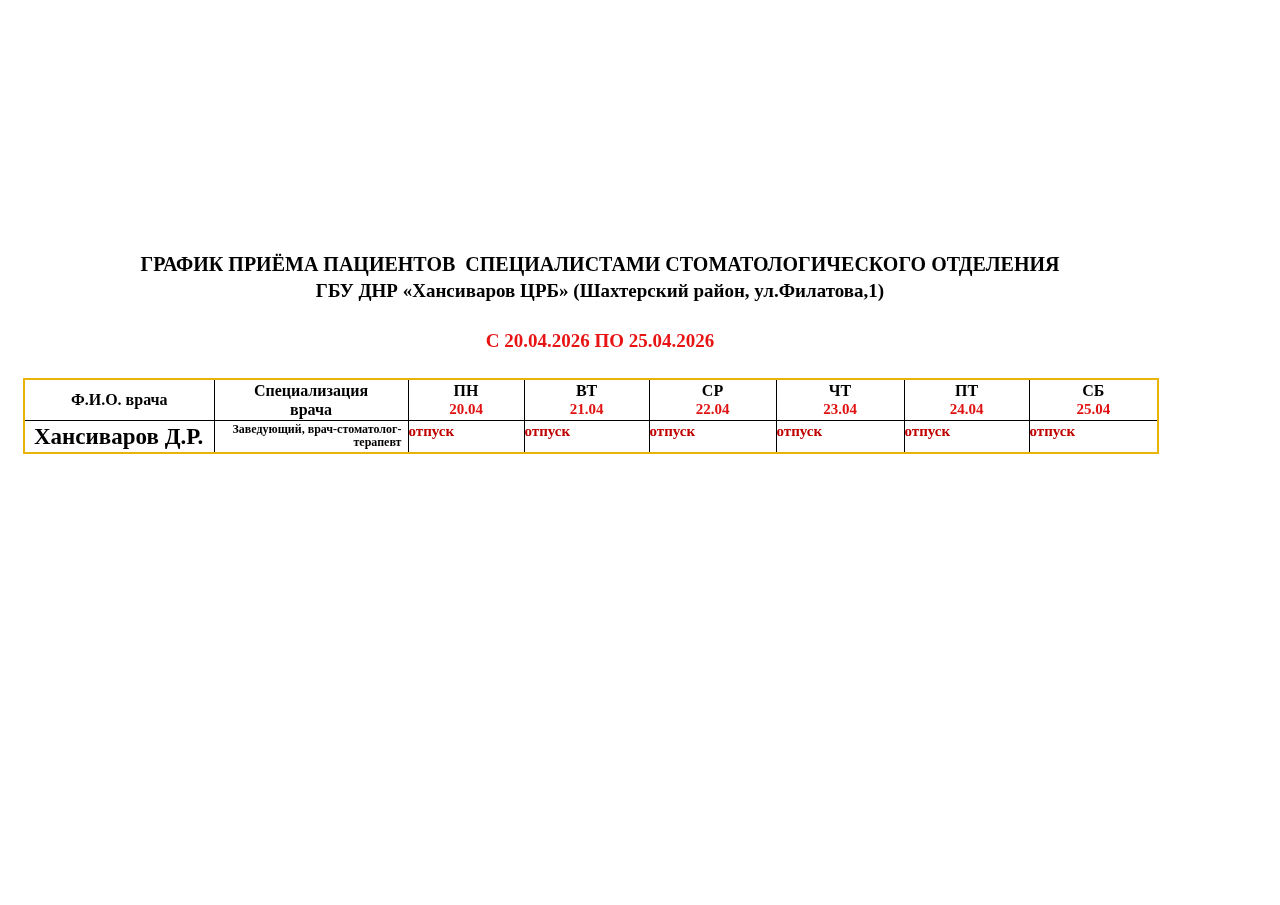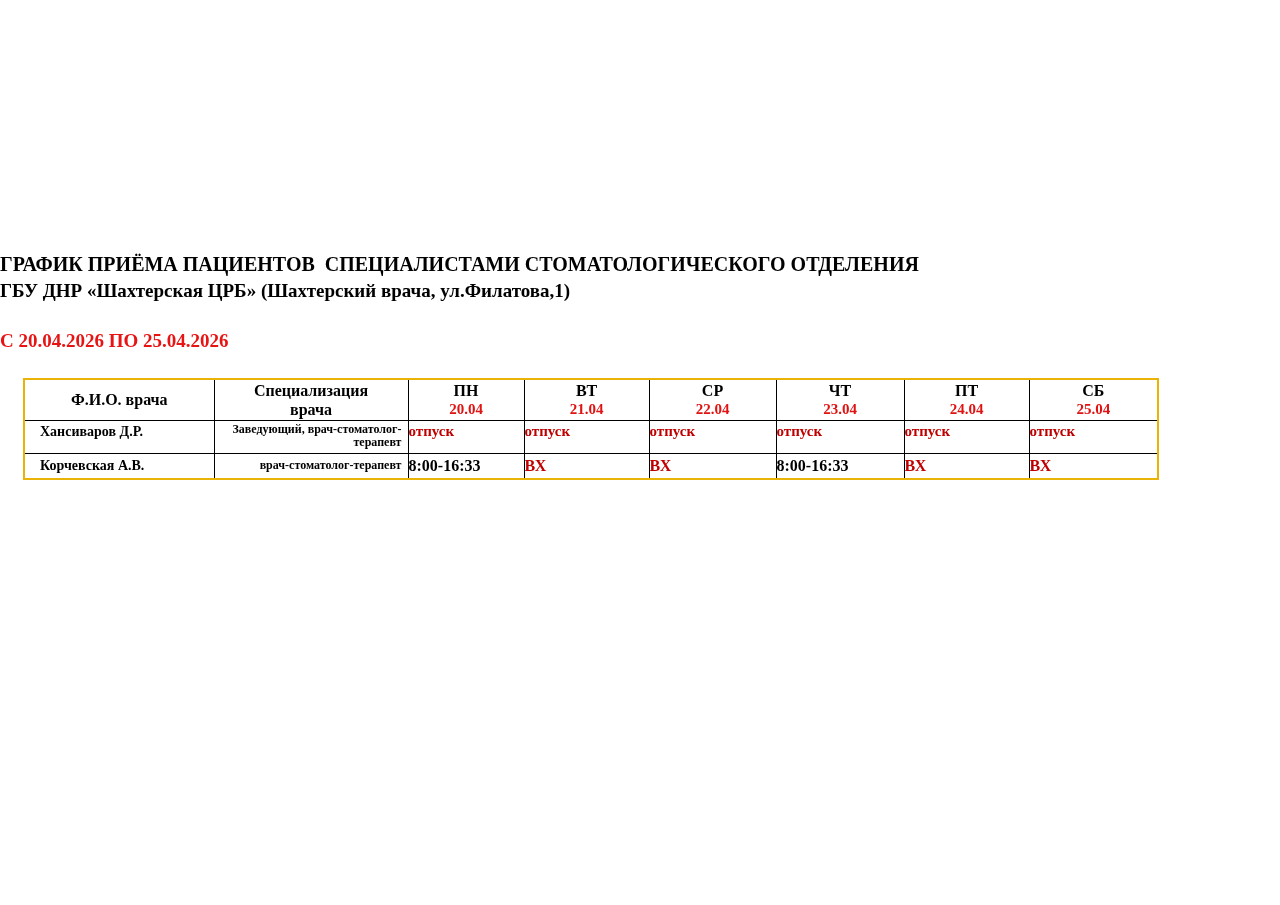--- a/index.html
+++ b/index.html
@@ -10,23 +10,23 @@
   body {
     width: 1280px;
     height: 905px;
     position: relative;
     font-family: "Liberation Serif", "DejaVu Serif", serif;
     color: #000000;
     overflow: hidden;
   }
   .centered-line {
     position: absolute;
-    left: 0;
+    left: 12px;
     width: 1176px;
-    text-align: left;
+    text-align: center;
     font-weight: bold;
     white-space: pre-wrap;
   }
   .title1 { top: 253px; font-size: 20px; }
   .title2 { top: 280px; font-size: 19px; }
   .range  { top: 330px; font-size: 19px; color: var(--title-red, #e81313); }
 
   table.schedule {
     position: absolute;
     top: 378px;
@@ -55,23 +55,23 @@
   }
   th.h-spec div { white-space: pre-line; }
   th.h-day {
     text-align: center;
     vertical-align: middle;
   }
   th.h-day .day  { font-size: 16px; line-height: 19px; }
   th.h-day .date { font-size: 15px; line-height: 18px; color: var(--date-red, #e01212); }
 
   td.doctor {
-    font-size: 14px;
+    font-size: 23px;
     text-align: left;
-    padding-left: 15px;
+    padding-left: 9px;
     vertical-align: middle;
   }
   tr.r0 td.doctor { vertical-align: top; padding-top: 3px; }
   td.spec {
     font-size: 12px;
     line-height: 13.5px;
     text-align: right;
     padding-left: 10px;
     padding-right: 6px;
     vertical-align: middle;
@@ -95,21 +95,21 @@
     bottom: -5px;
     height: 2px;
     background: #000;
     z-index: 2;
   }
 </style>
 </head>
 <body>
 
 <div class="centered-line title1">ГРАФИК ПРИЁМА ПАЦИЕНТОВ  СПЕЦИАЛИСТАМИ СТОМАТОЛОГИЧЕСКОГО ОТДЕЛЕНИЯ</div>
-<div class="centered-line title2">ГБУ ДНР «Шахтерская ЦРБ» (Шахтерский врача, ул.Филатова,1)</div>
+<div class="centered-line title2">ГБУ ДНР «Хансиваров ЦРБ» (Шахтерский район, ул.Филатова,1)</div>
 <div class="centered-line range">С 20.04.2026 ПО 25.04.2026</div>
 
 <table class="schedule">
   <colgroup>
     <col style="width:190px">
       <col style="width:194px">
       <col style="width:116px">
       <col style="width:125px">
     <col style="width:127px">
       <col style="width:128px">
@@ -153,24 +153,14 @@
     <tr class="r0">
       <td class="doctor">Хансиваров Д.Р.</td>
       <td class="spec">Заведующий, врач-стоматолог-терапевт</td>
       <td class="val red">отпуск</td>
       <td class="val artifact red">отпуск</td>
       <td class="val red">отпуск</td>
       <td class="val red">отпуск</td>
       <td class="val red">отпуск</td>
       <td class="val red">отпуск</td>
     </tr>
-    <tr class="r1">
-      <td class="doctor">Корчевская А.В.</td>
-      <td class="spec">врач-стоматолог-терапевт</td>
-      <td class="val">8:00-16:33</td>
-      <td class="val red">ВХ</td>
-      <td class="val red">ВХ</td>
-      <td class="val artifact">8:00-16:33</td>
-      <td class="val red">ВХ</td>
-      <td class="val red">ВХ</td>
-    </tr>
   </tbody>
 </table>
 
 </body></html>

